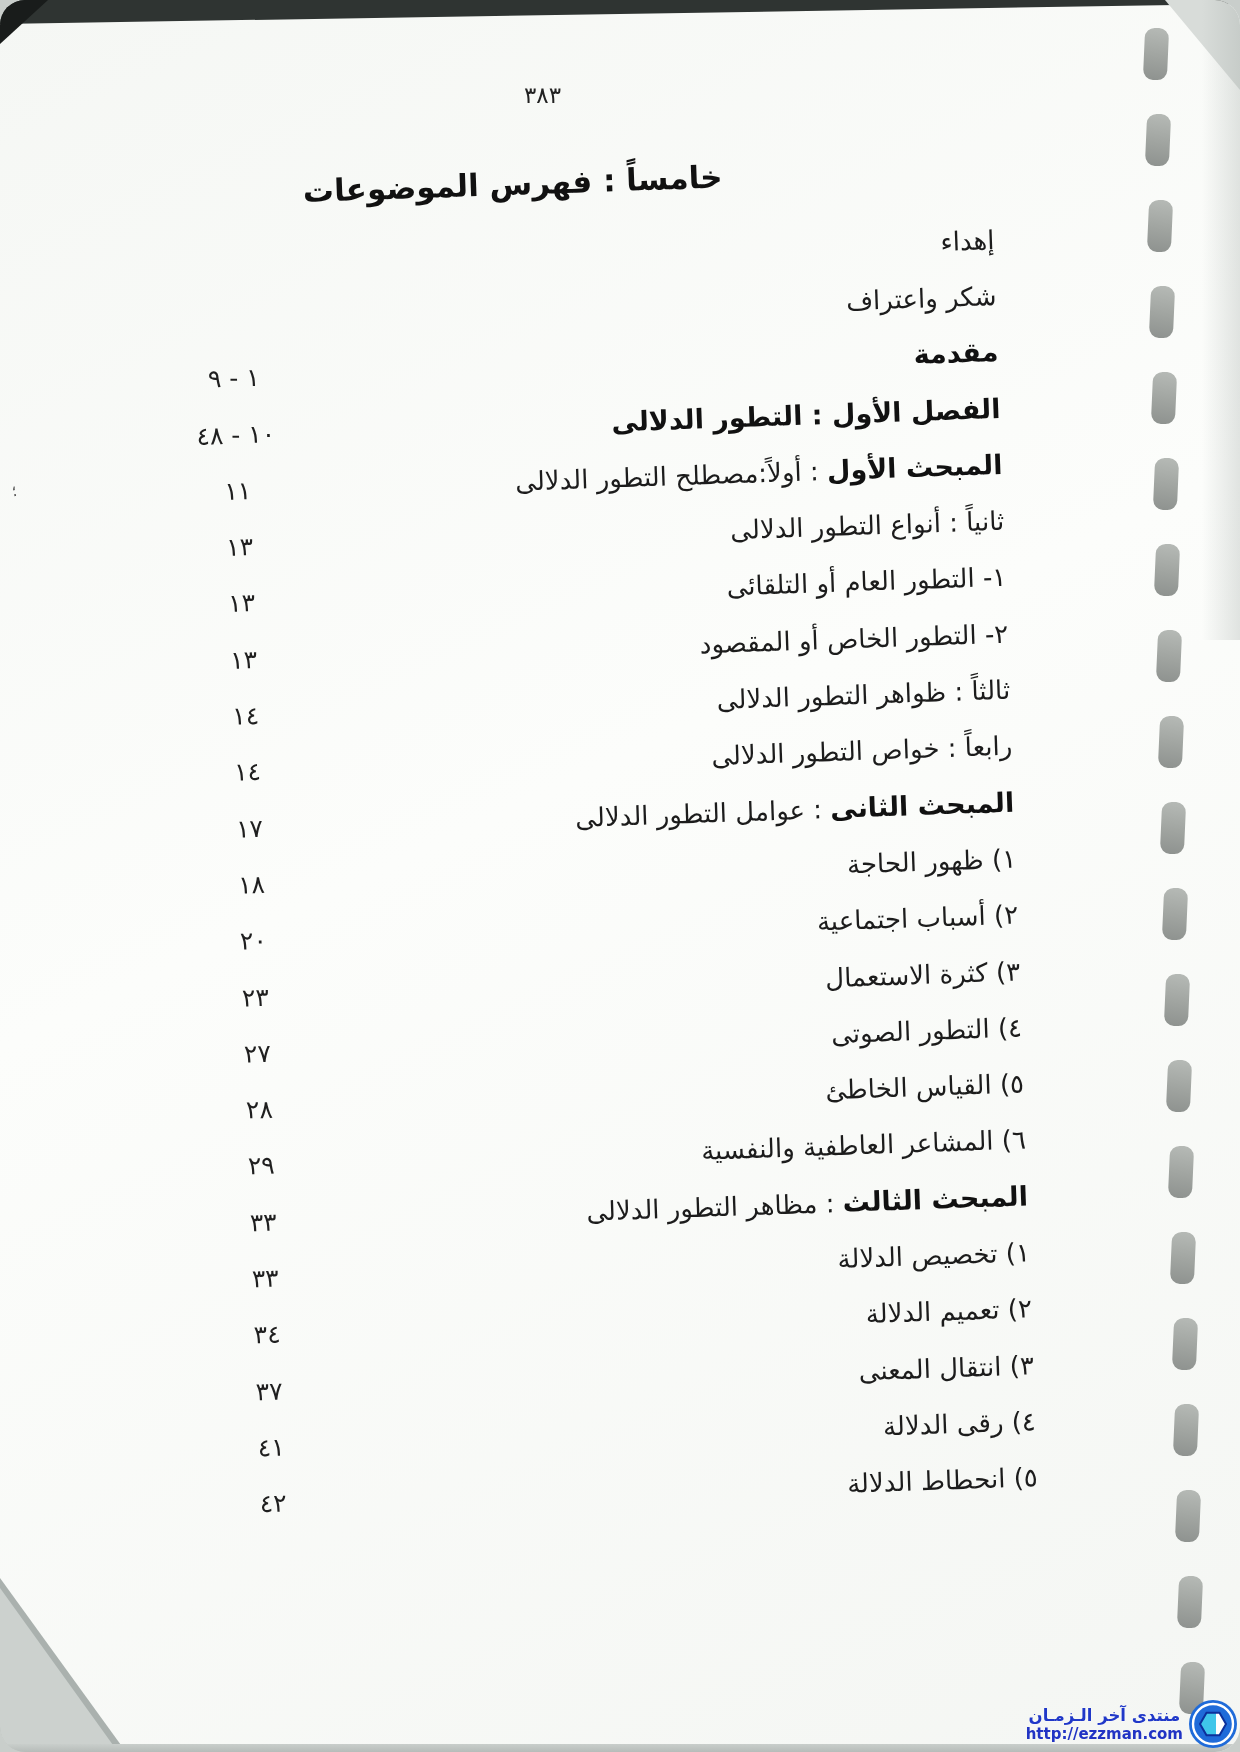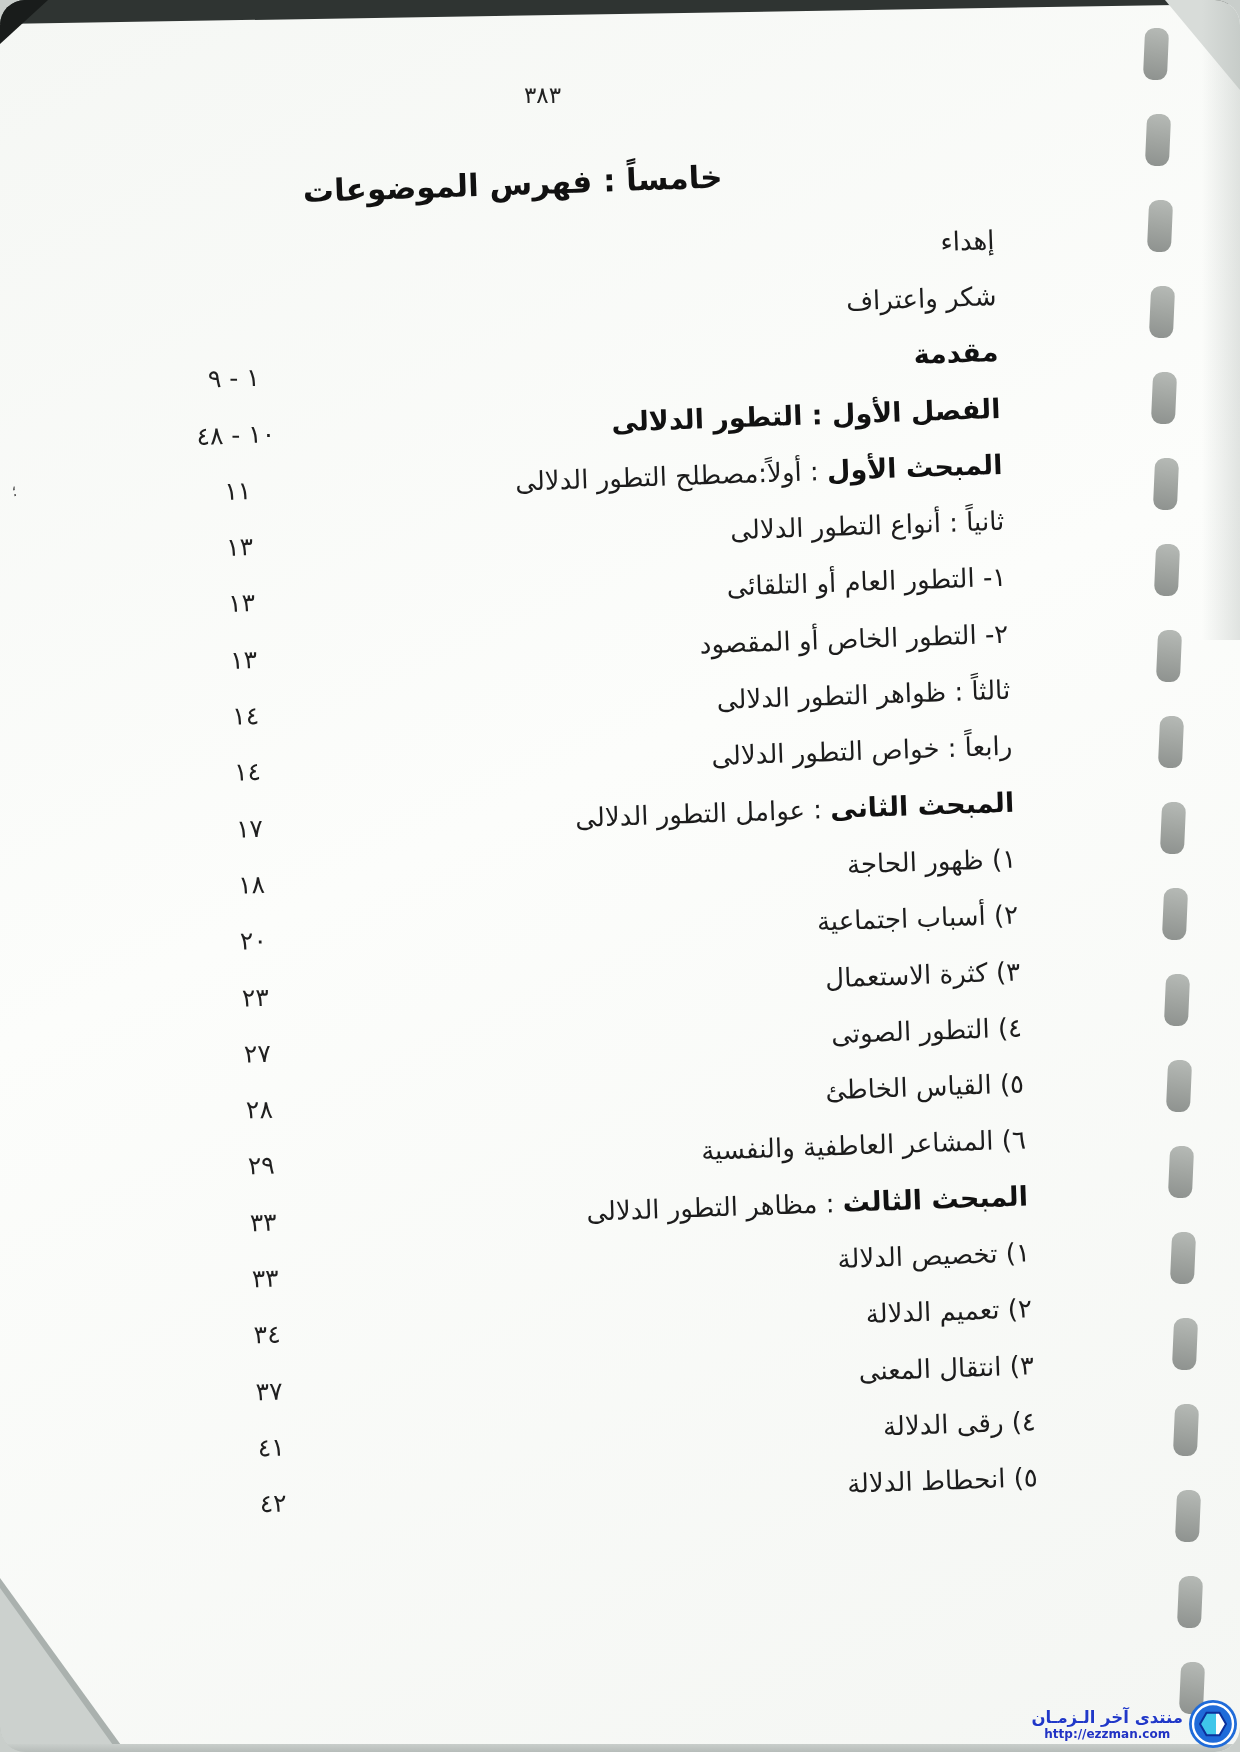--- a/index.html
+++ b/index.html
@@ -98,21 +98,21 @@
     display: flex; direction: rtl; align-items: center; gap: 5px;
     z-index: 5;
   }
   .footer-text { display: flex; flex-direction: column; align-items: center; }
   .site-name {
     font-size: 16.5px; font-weight: bold; color: #2038c8;
     letter-spacing: 0.5px;
     text-shadow: 0 0 2px rgba(255,255,255,0.9);
   }
   .site-url {
-    font-size: 12px; font-weight: bold; color: #2133c4;
+    font-size: 15px; font-weight: bold; color: #2133c4;
     direction: ltr;
   }
 </style>
 </head>
 <body>
 
 <div class="scan">
 
   <div class="top-strip"></div>
   <div class="top-left-wedge"></div>

